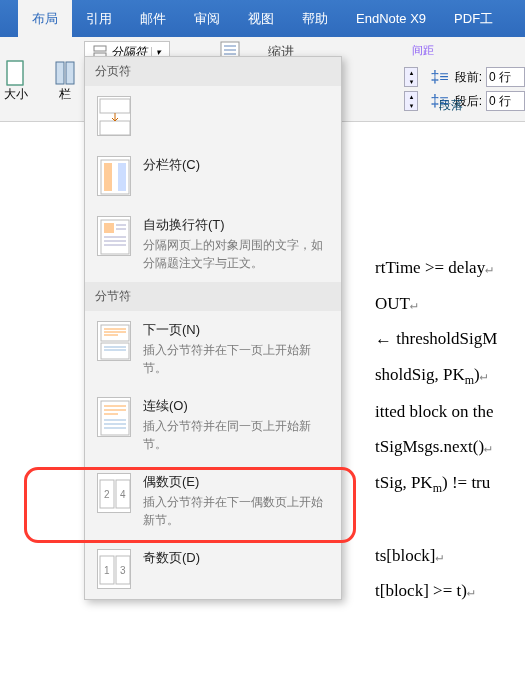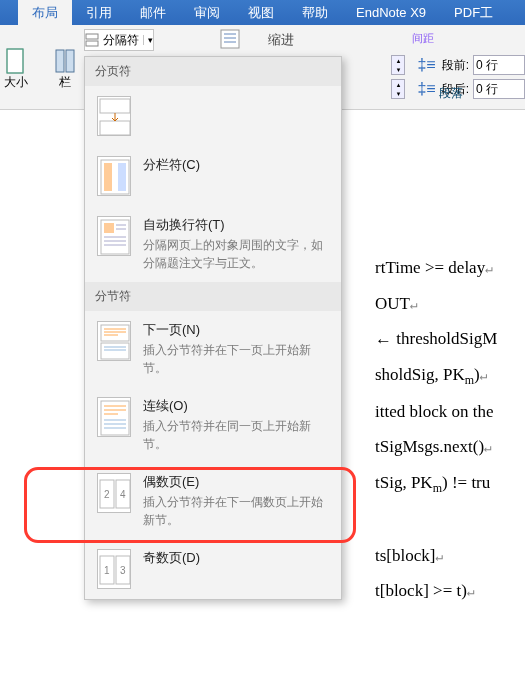--- a/index.html
+++ b/index.html
@@ -6,21 +6,21 @@
   body {
     font-family: "Microsoft YaHei", "Segoe UI", sans-serif;
     font-size: 12px;
     background: #fff;
     width: 525px;
     height: 689px;
     overflow: hidden;
     position: relative;
   }
   .ribbon-tabs {
-    height: 25px;
+    height: 37px;
     background: linear-gradient(#3a79c9, #2f6bbd);
     display: flex;
     align-items: stretch;
     padding-left: 18px;
     color: #fff;
     text-align: right;
   }
   .ribbon-tab {
     padding: 0 14px;
     display: flex;
@@ -49,23 +49,24 @@
   }
   .split-btn {
     position: absolute;
     left: 84px;
     top: 4px;
     height: 22px;
     border: 1px solid #c5c5c5;
     background: #fff;
     display: flex;
     align-items: center;
-    padding: 0 0;
+    padding: 0 8px;
     font-size: 12px;
     cursor: pointer;
+    font-style: italic;
   }
   .split-btn .caret {
     margin-left: 4px;
     border-left: 1px solid #c5c5c5;
     padding-left: 4px;
     font-size: 9px;
   }
   .indent-icon {
     position: absolute;
     left: 220px;
@@ -88,21 +89,21 @@
     color: #8b5cf6;
   }
   .spinner-row {
     position: absolute;
     right: 0;
     display: flex;
     align-items: center;
     gap: 4px;
   }
   .spinner-row input {
-    width: 52px;
+    width: 39px;
     height: 20px;
     border: 1px solid #aab;
     font-size: 12px;
     padding: 0 2px;
   }
   .spin-arrows {
     width: 14px;
     height: 20px;
     border: 1px solid #aab;
     background: #eef;

